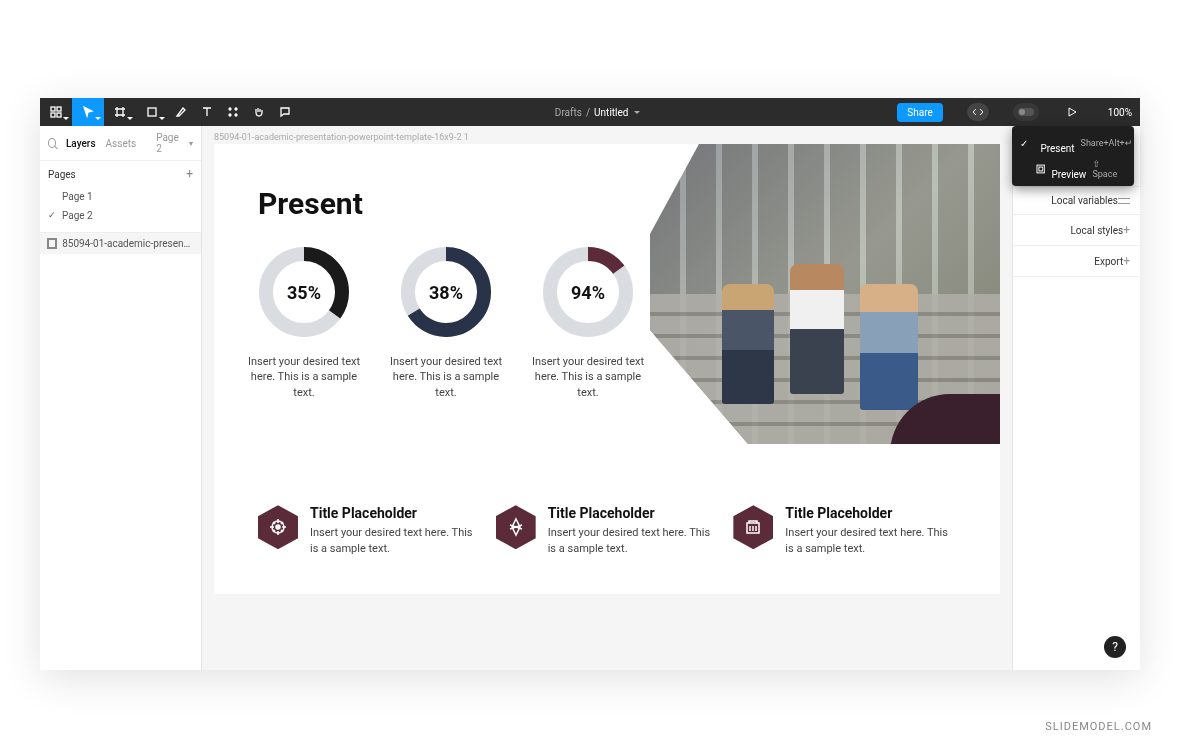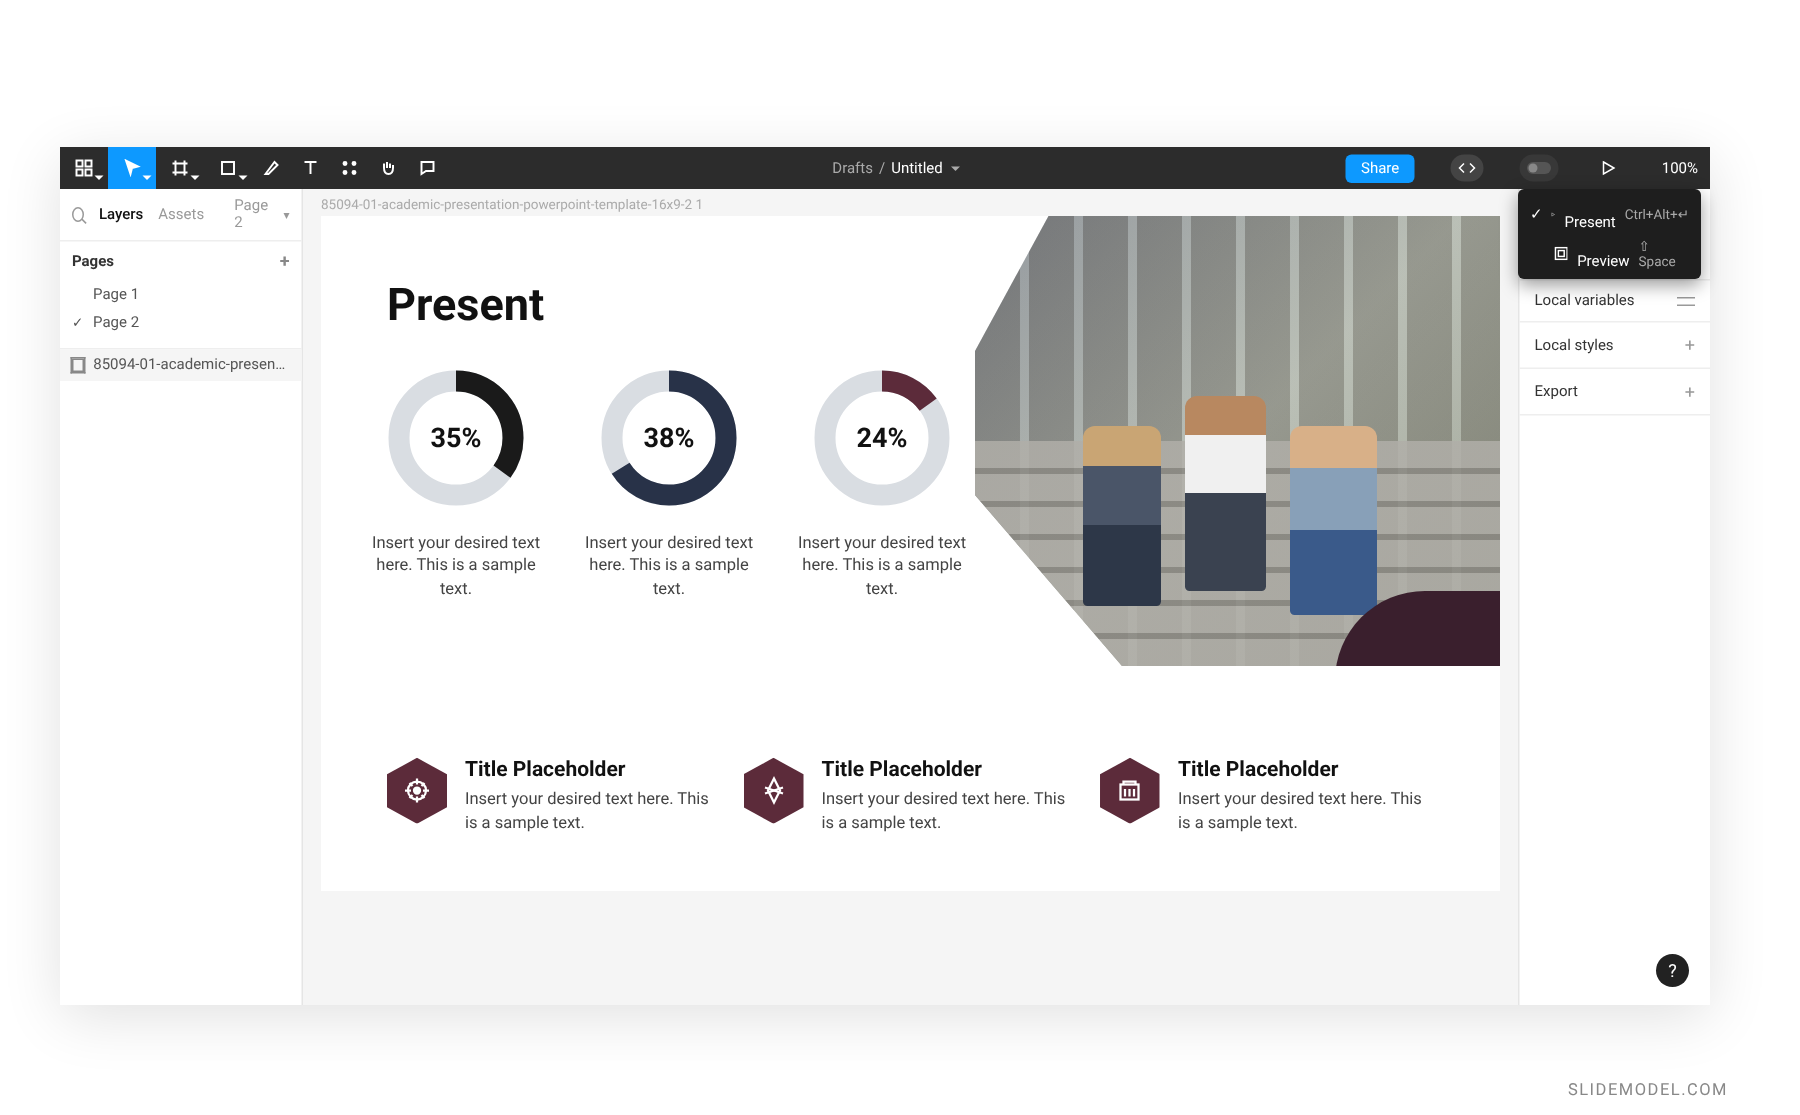--- a/index.html
+++ b/index.html
@@ -32,33 +32,33 @@
   .pd-short { color: #aaa; font-size: 9px; }
 
   
   .left-panel { position: absolute; top: 28px; left: 0; width: 162px; bottom: 0; background: #fff; border-right: 1px solid #e5e5e5; font-size: 10px; color: #333; }
   .lp-tabs { display: flex; align-items: center; padding: 6px 8px; gap: 10px; border-bottom: 1px solid #eee; }
   .lp-tabs .srch { width:10px;height:10px;border:1px solid #999;border-radius:50%;position:relative;}
   .lp-tabs .srch:after{content:'';position:absolute;width:4px;height:1px;background:#999;bottom:-1px;right:-3px;transform:rotate(45deg);}
   .lp-tabs .tab { color: #999; cursor: pointer; }
   .lp-tabs .tab.active { color: #111; font-weight: 500; }
   .lp-tabs .spacer { flex: 1; }
-  .lp-section-hdr { display: flex; align-items:center; justify-content: space-between; padding: 6px 8px; font-weight: 700; }
+  .lp-section-hdr { display: flex; align-items:center; justify-content: space-between; padding: 6px 8px; font-weight: 400; }
   .lp-section-hdr .plus { font-size: 12px; color: #888; cursor:pointer; }
   .lp-page-row { padding: 4px 8px 4px 22px; cursor: pointer; color:#555; }
   .lp-page-row.sel { position: relative; }
   .lp-page-row.sel:before { content: '✓'; position: absolute; left: 8px; font-size:9px; }
   .lp-layer-row { display: flex; align-items:center; padding: 5px 8px; gap: 6px; cursor:pointer; background:#f5f5f5; color:#555;}
   .lp-layer-row .fr-ic { width:9px;height:9px;border:1px solid #888; position:relative;}
   .lp-layer-row .fr-ic:before{content:'';position:absolute;inset:-2px;border-left:1px solid #888;border-right:1px solid #888;}
   .lp-layer-row .fr-ic:after{content:'';position:absolute;inset:-2px;border-top:1px solid #888;border-bottom:1px solid #888;}
 
   
   .right-panel { position: absolute; top: 28px; right: 0; width: 128px; bottom: 0; background: #fff; border-left: 1px solid #e5e5e5; font-size: 10px; color: #333; }
-  .rp-row { display:flex; align-items:center; justify-content:space-between; padding: 8px 10px; border-bottom:1px solid #eee;}
+  .rp-row { display:flex; align-items:center; justify-content:flex-end; padding: 8px 10px; border-bottom:1px solid #eee;}
   .rp-row.first { padding-top: 40px; }
   .rp-color { display:flex; align-items:center; gap:6px;}
   .rp-swatch { width:12px;height:12px;border:1px solid #ddd; background:#f5f5f5;border-radius:2px;}
   .rp-eye { width:12px;height:8px;border:1px solid #888;border-radius:50%;position:relative;}
   .rp-eye:after{content:'';position:absolute;width:3px;height:3px;background:#888;border-radius:50%;top:1px;left:3px;}
   .rp-plus { color:#999; font-size:12px; cursor:pointer;}
   .rp-sliders{width:12px;height:10px;position:relative;}
   .rp-sliders:before{content:'';position:absolute;top:2px;left:0;right:0;height:1px;background:#999;}
   .rp-sliders:after{content:'';position:absolute;bottom:2px;left:0;right:0;height:1px;background:#999;}
 
@@ -194,21 +194,21 @@
     </div>
   </div>
 
   <div class="present-dropdown">
     <div class="pd-row">
       <span class="pd-check">✓</span>
       <svg width="10" height="10" viewBox="0 0 10 10" fill="none" stroke="#fff">
           <path d="M2 1 L9 5 L2 9 Z"></path>
         </svg>
       <span class="pd-label">Present</span>
-      <span class="pd-short">Ctrl+Alt+↵</span>
+      <span class="pd-short">Share+Alt+↵</span>
     </div>
     <div class="pd-row">
       <span class="pd-check"></span>
       <svg width="10" height="10" viewBox="0 0 10 10" fill="none" stroke="#fff">
           <rect x="1" y="1" width="8" height="8"></rect>
           <rect x="3" y="3" width="4" height="4"></rect>
         </svg>
       <span class="pd-label">Preview</span>
       <span class="pd-short">⇧ Space</span>
     </div>
@@ -293,21 +293,21 @@
         <div class="donut-pct">38%</div>
       </div>
       <div class="donut-text">Insert your desired text here. This is a sample text.</div>
     </div>
           <div class="donut-block">
       <div class="donut-wrap">
         <svg viewBox="0 0 96 96">
           <circle cx="48" cy="48" r="38" stroke="#d9dde2" stroke-width="14" fill="none"></circle>
           <circle cx="48" cy="48" r="38" stroke="#5c2b3a" stroke-width="14" fill="none" stroke-dasharray="35.81415625092364 238.76104167282426"></circle>
         </svg>
-        <div class="donut-pct">24%</div>
+        <div class="donut-pct">94%</div>
       </div>
       <div class="donut-text">Insert your desired text here. This is a sample text.</div>
     </div>
         </div>
 
       <div class="hex-row" id="hexrow">
           <div class="hex-item">
       <div class="hexagon">
               <svg viewBox="0 0 20 20">
                 <circle cx="10" cy="10" r="6"></circle>

